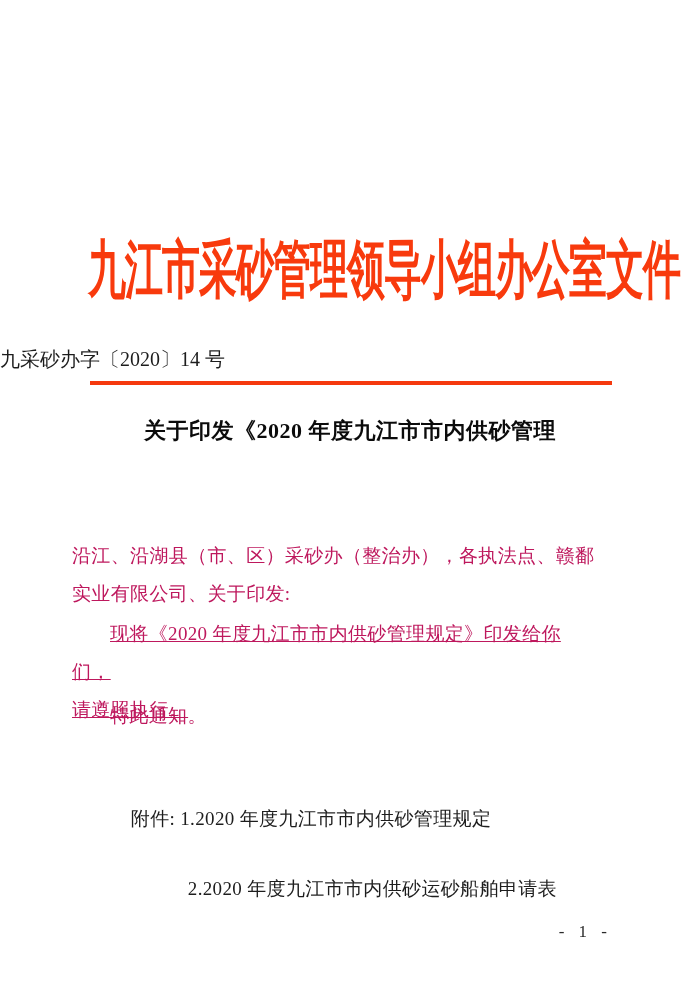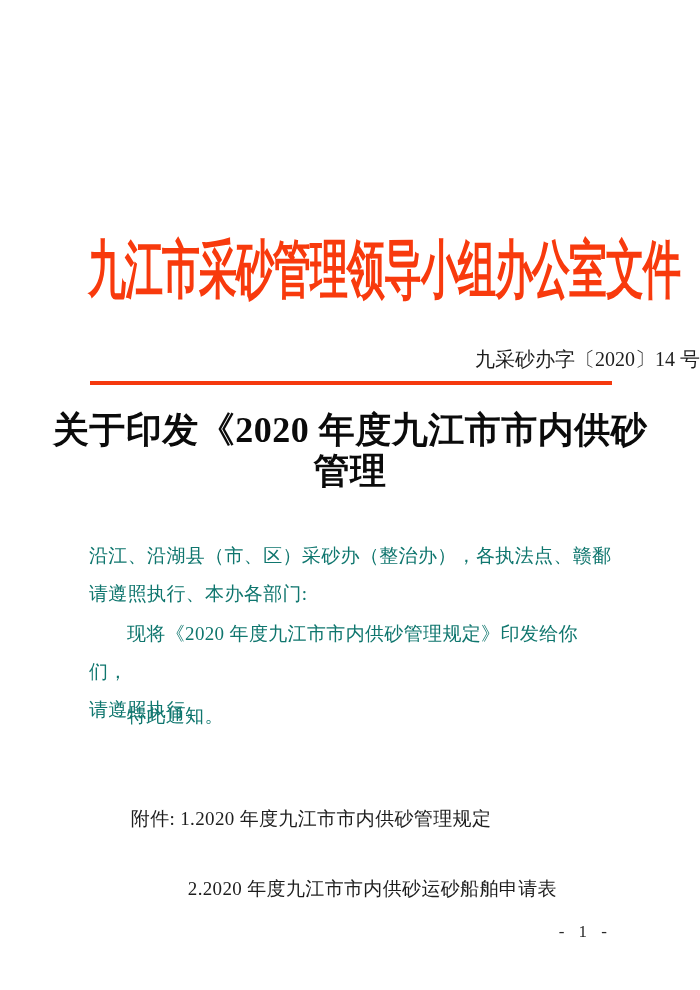--- a/index.html
+++ b/index.html
@@ -30,21 +30,21 @@
     transform-origin: top center;
     font-family: "Liberation Serif", serif;
   }
 
   
   .doc-number {
     position: absolute;
     top: 346px;
     left: 0;
     width: 100%;
-    text-align: right;
+    text-align: left;
     font-size: 20px;
     line-height: 26px;
     color: #1d1d1d;
     font-family: "Liberation Serif", serif;
   }
 
   
   .red-rule {
     position: absolute;
     top: 381px;
@@ -54,39 +54,39 @@
     background: #f5390e;
   }
 
   
   .notice-title {
     position: absolute;
     top: 410px;
     left: 40px;
     width: 620px;
     text-align: center;
-    font-size: 36px;
+    font-size: 22px;
     font-weight: 700;
     line-height: 41px;
     color: #0b0b0b;
     letter-spacing: 0.5px;
   }
 
   
   .bodyline {
     position: absolute;
-    left: 89px;
+    left: 72px;
     width: 525px;
     font-size: 19px;
     line-height: 38px;
-    color: #0f766e;
+    color: #be185d;
     letter-spacing: 0.35px;
   }
   .para-recipients { top: 537px; }
-  .para-body       { top: 615px; }
+  .para-body       { top: 615px; text-decoration: underline; }
   .para-closing    { top: 697px; text-indent: 2em; }
   .indent-first { text-indent: 2em; }
 
   
   .attachments { position: absolute; top: 800px; left: 89px; width: 525px;
                  font-size: 19px; line-height: 38px; color: #1d1d1d; letter-spacing: 0.35px; }
   .att-line1 { padding-left: 2.2em; font-family: Liberation Serif, serif; }
   .att-line2 { padding-left: 5.2em; margin-top: 32px; }
 
   
@@ -110,21 +110,21 @@
   <div class="doc-number">九采砂办字〔2020〕14 号</div>
 
   <div class="red-rule"></div>
 
   <div class="notice-title">
     <div>关于印发《2020 年度九江市市内供砂管理</div>
   </div>
 
   <div class="bodyline para-recipients">
     <div>沿江、沿湖县（市、区）采砂办（整治办），各执法点、赣鄱</div>
-    <div>请遵照执行、本办各部门:</div>
+    <div>实业有限公司、关于印发:</div>
   </div>
 
   <div class="bodyline para-body">
     <div class="indent-first">现将《2020 年度九江市市内供砂管理规定》印发给你们，</div>
     <div>请遵照执行。</div>
   </div>
 
   <div class="bodyline para-closing">特此通知。</div>
 
   <div class="attachments">

